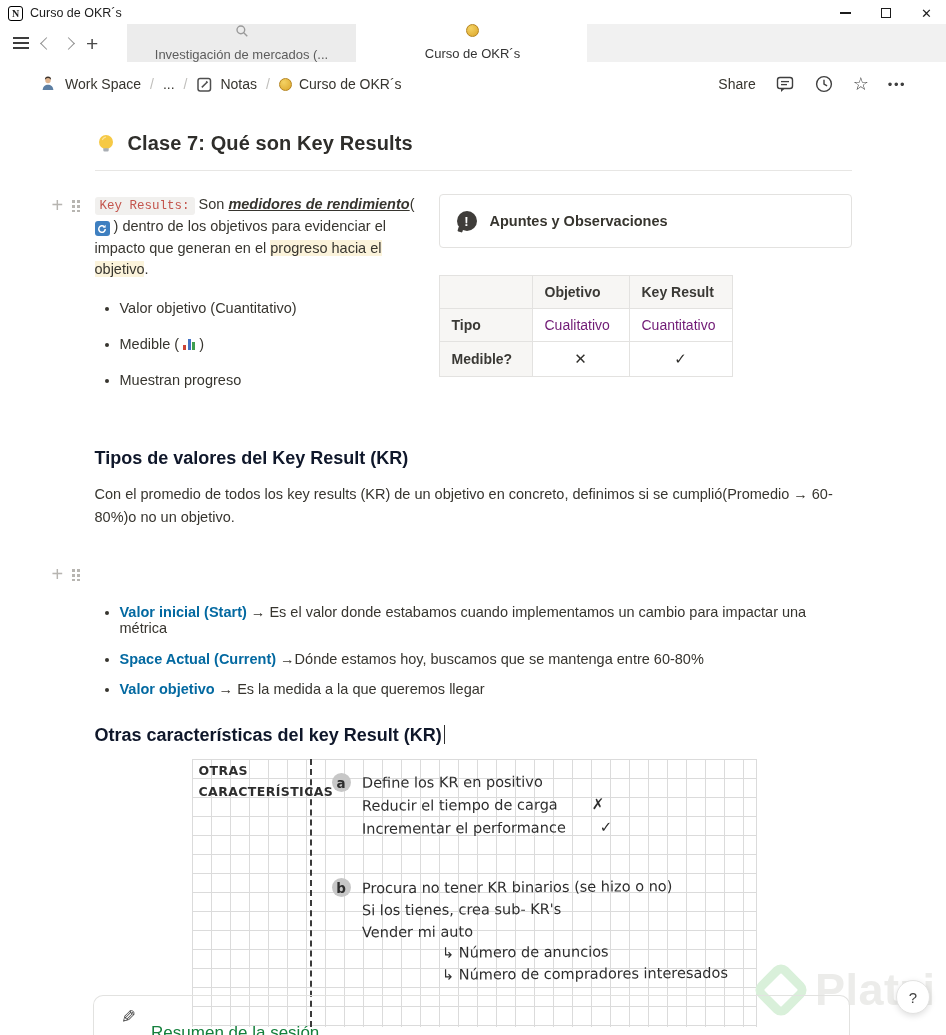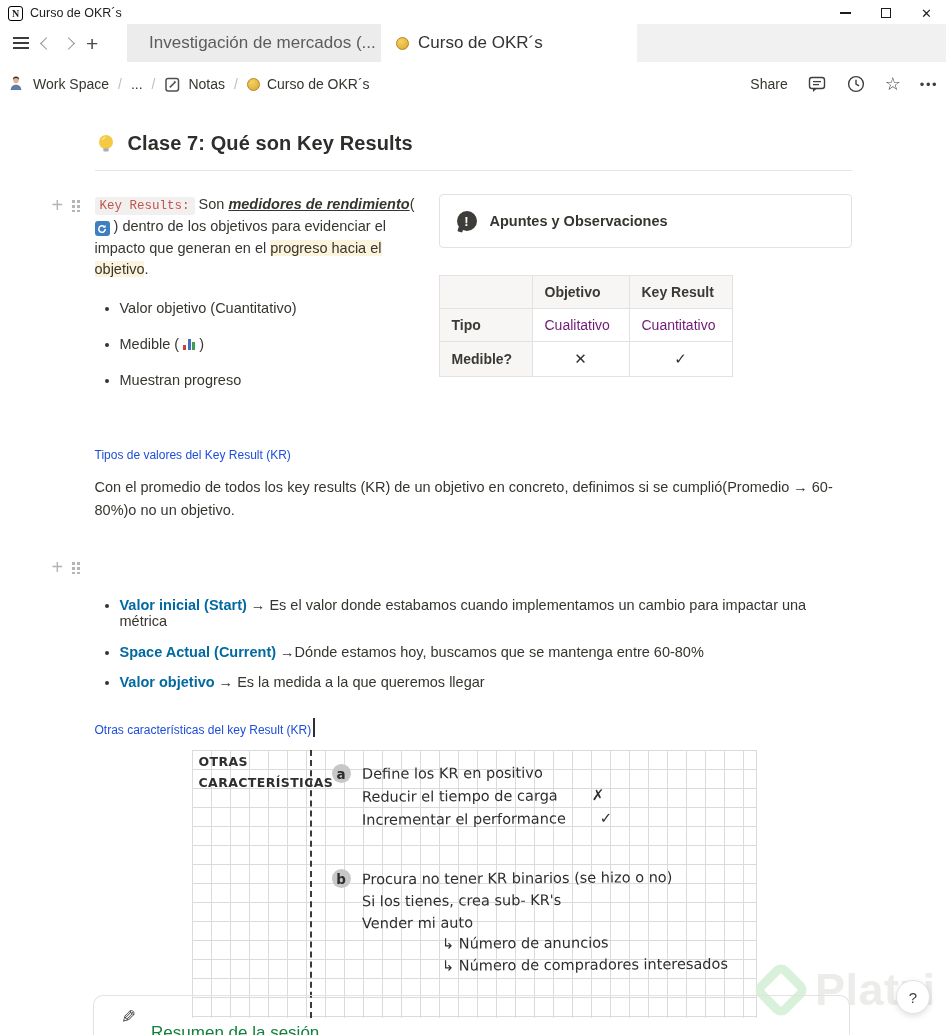--- a/index.html
+++ b/index.html
@@ -16,28 +16,28 @@
 
   
   .tabstrip{height:38px;display:flex;align-items:stretch;background:#fff;}
   .strip-controls{width:127px;display:flex;align-items:center;gap:13px;padding-left:13px;box-sizing:border-box;flex-shrink:0;}
   .hamburger{display:flex;flex-direction:column;gap:3.5px;}
   .hamburger i{width:16px;height:1.8px;background:#3c3c3c;display:block;}
   .chev{width:8px;height:8px;border-left:1.8px solid #8f8f8f;border-bottom:1.8px solid #8f8f8f;display:block;}
   .chev.back{transform:rotate(45deg);}
   .chev.fwd{transform:rotate(225deg);}
   .newtab{font-size:21px;color:#4a4a4a;line-height:1;font-weight:300;}
-  .tab{width:254px;display:flex;align-items:center;gap:9px;padding:0 13px;box-sizing:border-box;font-size:17px;white-space:nowrap;overflow:hidden;}
+  .tab{width:229px;display:flex;align-items:center;gap:9px;padding:0 13px;box-sizing:border-box;font-size:13px;white-space:nowrap;overflow:hidden;flex-direction:column;}
   .tab.inactive{background:#ececec;color:#5c5c5c;border-radius:0;}
   .tab.active{background:#fff;color:#333;margin-left:2px;}
   .strip-filler{flex:1;background:#f1f1f1;}
   .coin{width:13px;height:13px;border-radius:50%;background:radial-gradient(circle at 35% 30%,#f4d263,#dca62b);border:1px solid #b5841f;box-sizing:border-box;flex-shrink:0;}
 
   
-  .toolbar{height:44px;display:flex;align-items:center;justify-content:space-between;padding:0 8px;}
+  .toolbar{height:44px;display:flex;align-items:center;justify-content:space-between;padding:0 40px;}
   .breadcrumb{display:flex;align-items:center;gap:9px;font-size:14px;}
   .crumb{color:#37352f;display:flex;align-items:center;gap:7px;}
   .sep{color:#c0bfbc;}
   .toolbar-right{display:flex;align-items:center;gap:19px;color:#37352f;}
   .share-label{font-size:14px;}
   .icon-star{font-size:18px;color:#3f3f3f;line-height:1;}
   .icon-more{font-size:13px;letter-spacing:1.5px;color:#3f3f3f;}
 
   
   .content{width:757px;margin:0 auto;position:relative;}
@@ -68,21 +68,21 @@
   .alert-icon{width:20px;height:20px;background:#3f3d3a;border-radius:50%;color:#fff;font-weight:700;font-size:13px;display:flex;align-items:center;justify-content:center;position:relative;flex-shrink:0;}
   .alert-icon::after{content:"";position:absolute;left:1px;bottom:-1px;width:5px;height:5px;background:#3f3d3a;transform:rotate(18deg);border-radius:1px;}
   .callout-title{font-weight:700;font-size:14.5px;}
   table.cmp{border-collapse:collapse;margin-top:27px;font-size:14px;table-layout:fixed;}
   .cmp th,.cmp td{border:1px solid #e3e2e0;padding:8px 12px;text-align:left;}
   .cmp .hd{background:#f7f6f4;font-weight:600;color:#3a3935;}
   .cmp td{font-weight:400;color:#701a75;}
   .cmp .c1{width:68px;} .cmp .c2{width:72px;} .cmp .c3{width:78px;}
   .cmp .center{text-align:center;font-size:15px;color:#2f2e2b;}
 
-  h2.section{font-size:12px;font-weight:400;margin:43px 0 0;color:#1d4ed8;}
+  h2.section{font-size:18px;font-weight:700;margin:43px 0 0;color:#0f172a;}
   p.para{font-size:14.5px;line-height:1.55;margin:14px 0 0;}
 
   .equation-block{position:relative;margin-top:22px;text-align:center;padding:12px 0;}
   .eq{display:inline-flex;align-items:center;font-family:"DejaVu Serif",serif;font-size:17px;color:#1f1f1f;}
   .eq .it{font-style:italic;}
   .frac{display:inline-flex;flex-direction:column;align-items:center;margin:0 2px;}
   .frac .num{padding:0 9px 3px;border-bottom:1.2px solid #1f1f1f;}
   .frac .den{padding-top:3px;}
   .eq-controls{position:absolute;left:-43px;top:14px;display:flex;gap:7px;align-items:center;color:#b7b5b1;}
 

